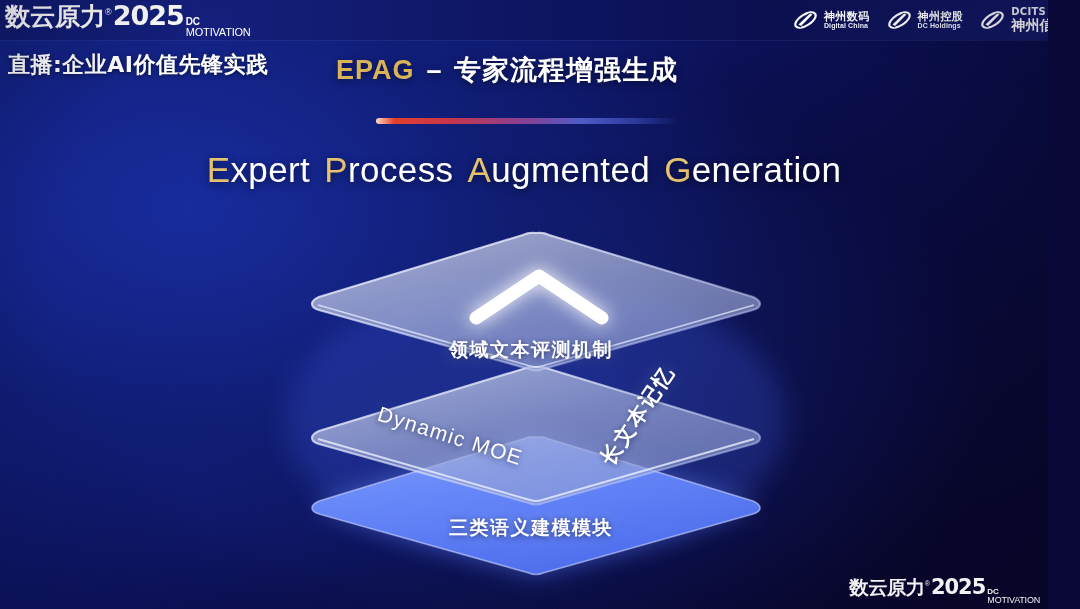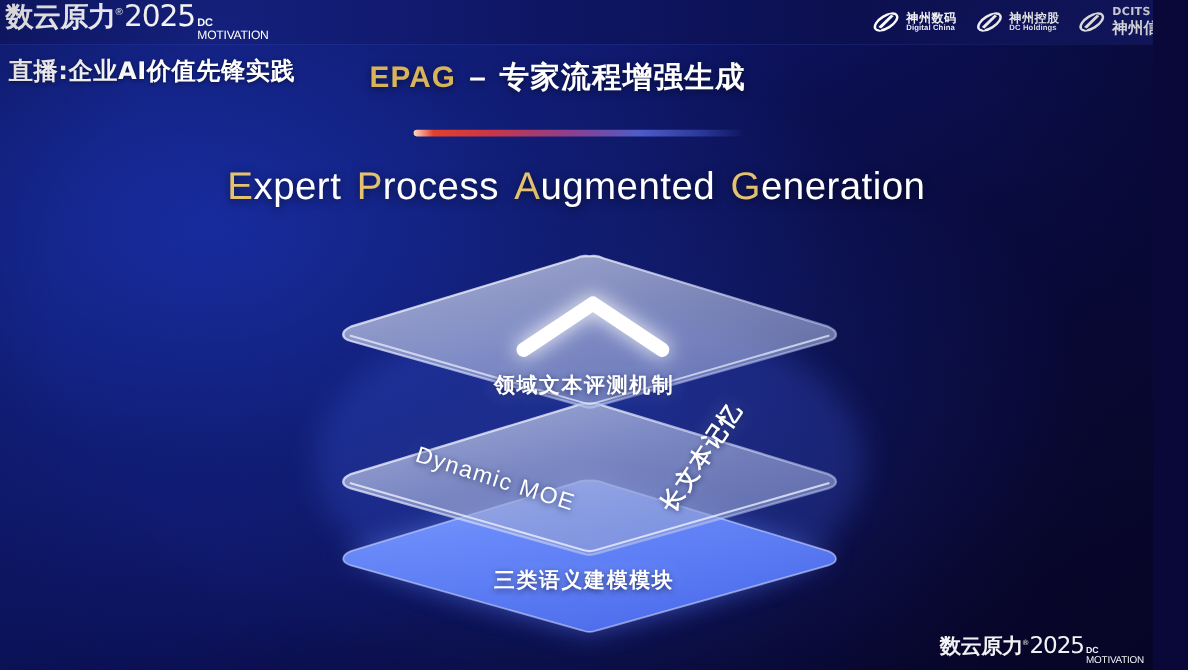--- a/index.html
+++ b/index.html
@@ -34,21 +34,21 @@
     box-shadow:0 1px 0 rgba(120,150,255,0.10);
   }
   .brand-lockup { display:flex; align-items:baseline; gap:1px; white-space:nowrap; }
   .brand-cn {
     font-family:"DejaVu Sans","Liberation Sans",sans-serif;
     font-weight:bold; font-size:25px; color:#ffffff; letter-spacing:-0.5px;
     line-height:1; transform:scaleX(1.02);
   }
   .brand-reg { font-size:9px; color:#fff; position:relative; top:-10px; }
   .brand-year {
-    font-family:"DejaVu Sans",sans-serif; font-weight:normal; font-size:27px;
+    font-family:"DejaVu Sans",sans-serif; font-weight:bold; font-size:27px;
     color:#fff; line-height:1; letter-spacing:-1px;
   }
   .brand-sub { display:inline-block; line-height:1.0; margin-left:1px; }
   .brand-sub .dc {
     display:block; font-size:10px; font-weight:bold; color:#fff; letter-spacing:-0.2px;
   }
   .brand-sub .mot {
     display:block; font-size:11px; font-weight:normal; color:#fff; letter-spacing:-0.2px;
   }
 

